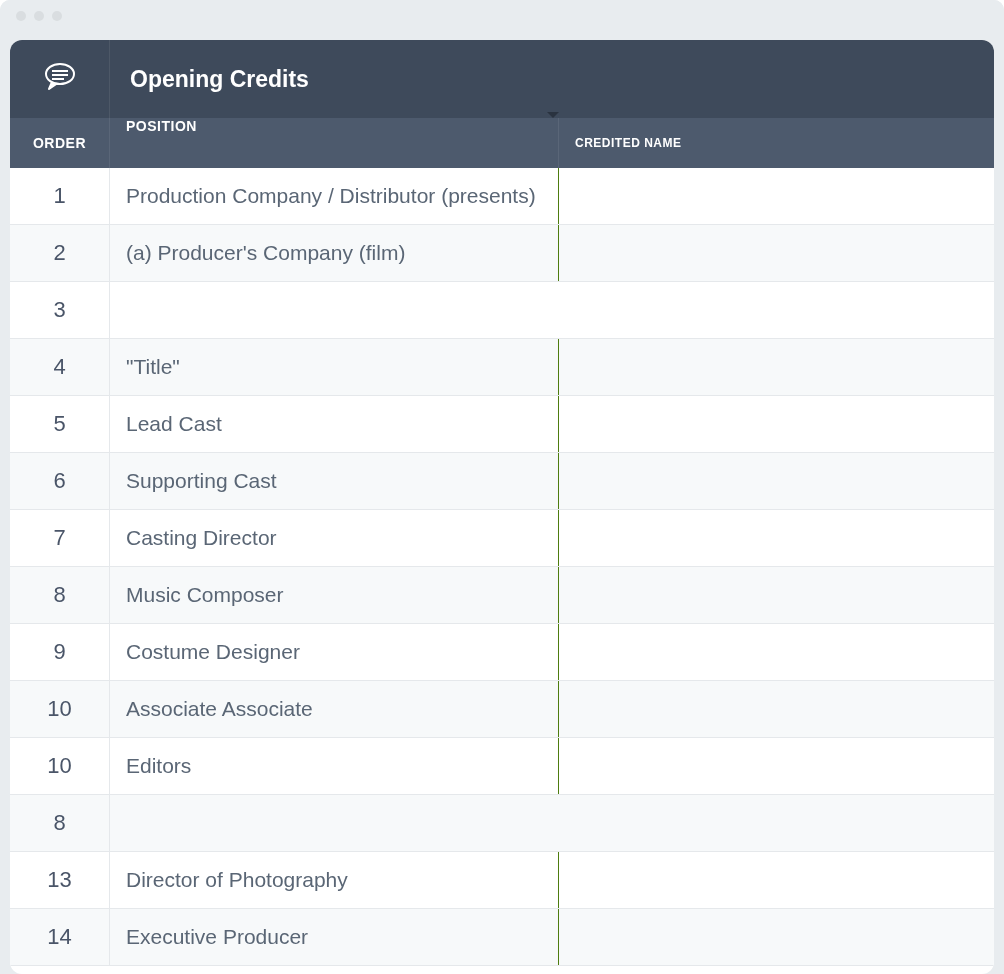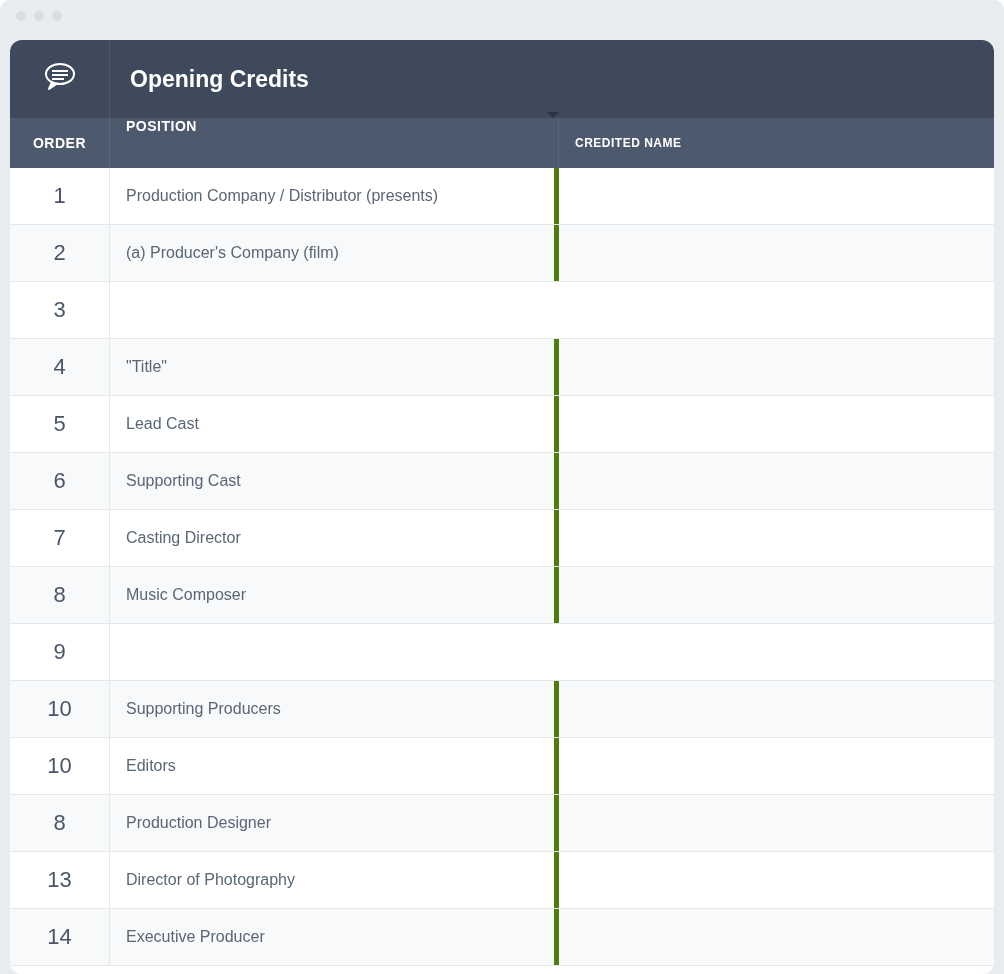--- a/index.html
+++ b/index.html
@@ -166,23 +166,23 @@
       color: #4a5568;
       font-weight: 400;
       border-right: 1px solid #e5e8eb;
     }
     
     .cell-position {
       flex: 1;
       display: flex;
       align-items: center;
       padding-left: 16px;
-      font-size: 16px;
+      font-size: 21px;
       color: #5a6675;
-      border-right: 5px solid #4d7c0f;
+      border-right: 1px solid #4d7c0f;
     }
     
     .cell-credited {
       width: 435px;
       display: flex;
       align-items: center;
       padding-left: 16px;
       font-size: 16px;
       color: #5a6675;
     }
@@ -262,35 +262,35 @@
           <div class="cell-position">Casting Director</div>
           <div class="cell-credited"></div>
         </div>
         <div class="table-row">
           <div class="cell-order">8</div>
           <div class="cell-position">Music Composer</div>
           <div class="cell-credited"></div>
         </div>
         <div class="table-row">
           <div class="cell-order">9</div>
+          <div class="cell-position">Costume Designer</div>
           <div class="cell-credited"></div>
         </div>
         <div class="table-row">
           <div class="cell-order">10</div>
-          <div class="cell-position">Supporting Producers</div>
+          <div class="cell-position">Associate Associate</div>
           <div class="cell-credited"></div>
         </div>
         <div class="table-row">
           <div class="cell-order">10</div>
           <div class="cell-position">Editors</div>
           <div class="cell-credited"></div>
         </div>
         <div class="table-row">
           <div class="cell-order">8</div>
-          <div class="cell-position">Production Designer</div>
           <div class="cell-credited"></div>
         </div>
         <div class="table-row">
           <div class="cell-order">13</div>
           <div class="cell-position">Director of Photography</div>
           <div class="cell-credited"></div>
         </div>
         <div class="table-row">
           <div class="cell-order">14</div>
           <div class="cell-position">Executive Producer</div>

